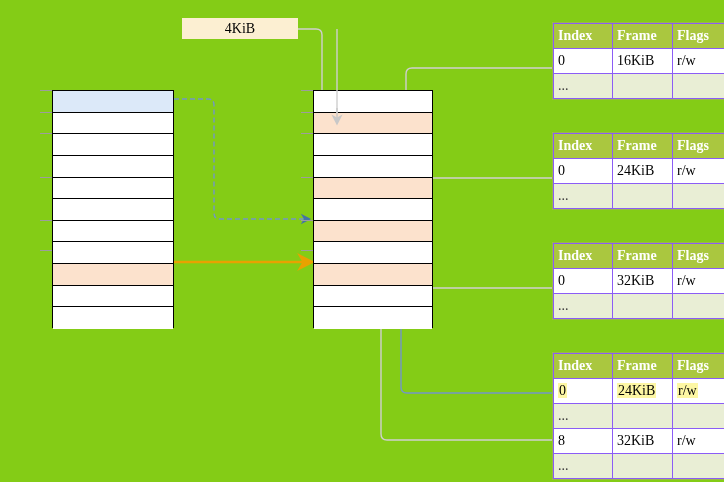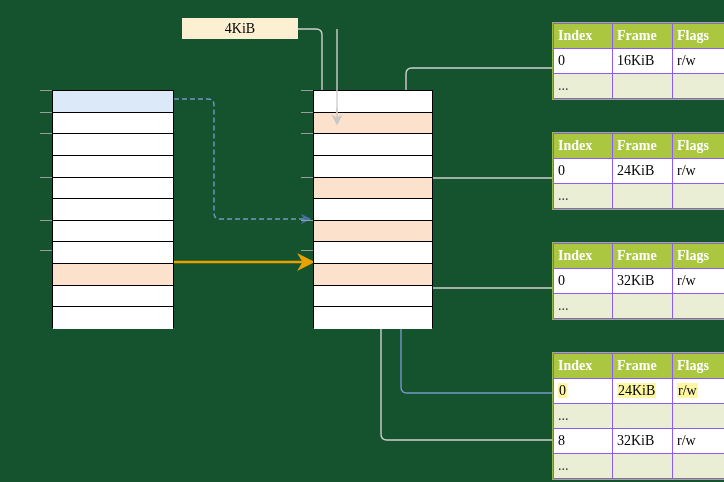--- a/index.html
+++ b/index.html
@@ -4,21 +4,21 @@
 <style>
   html, body {
     margin: 0;
     padding: 0;
     background: #000000;
   }
   #canvas {
     position: relative;
     width: 724px;
     height: 482px;
-    background: #14532d;
+    background: #84cc16;
     overflow: hidden;
     font-family: "Liberation Serif", serif;
   }
 
   
   .memtable {
     position: absolute;
     border: 1px solid #000000;
     box-sizing: border-box;
     background: #ffffff;

